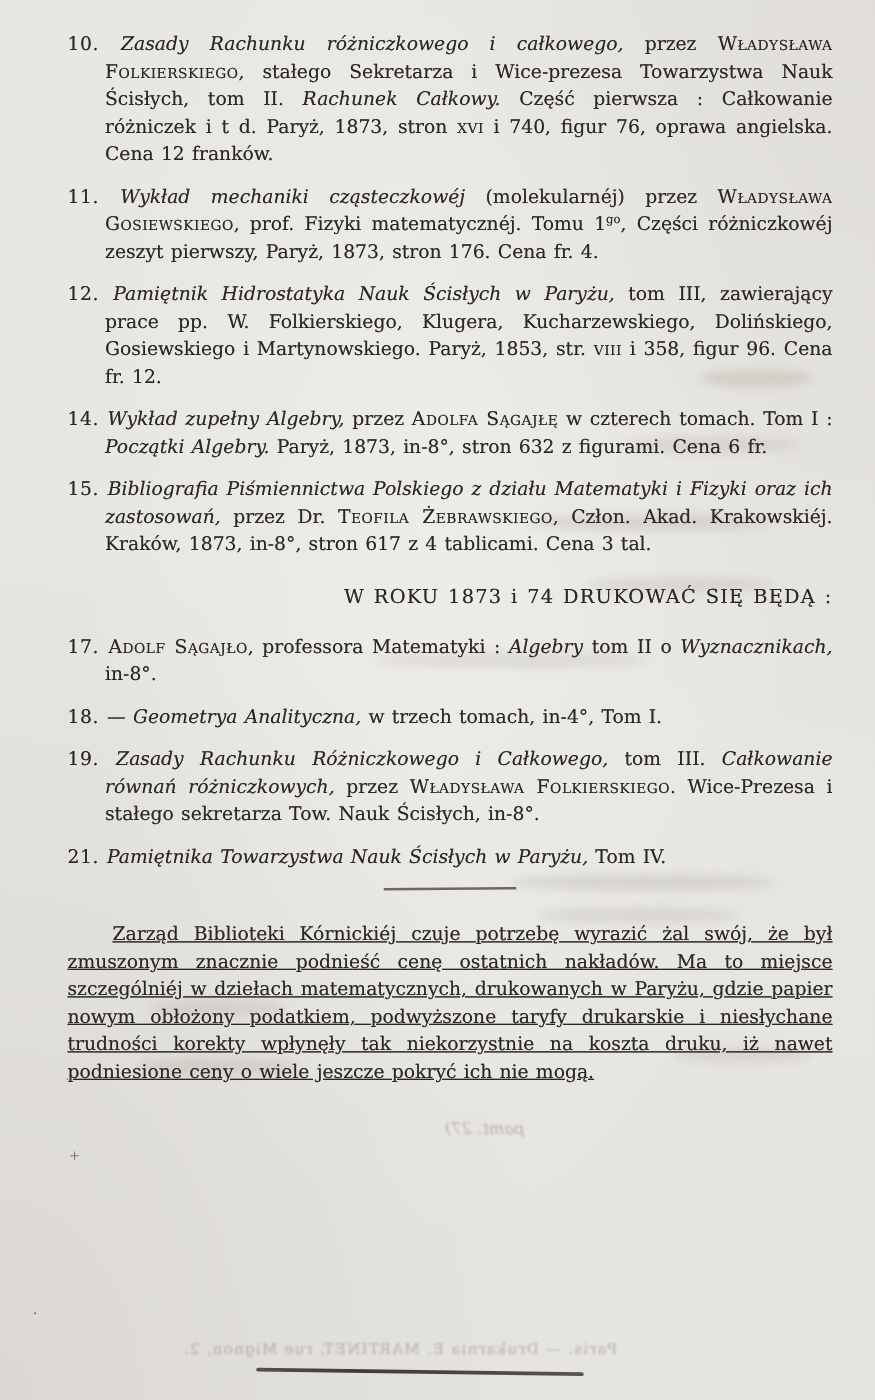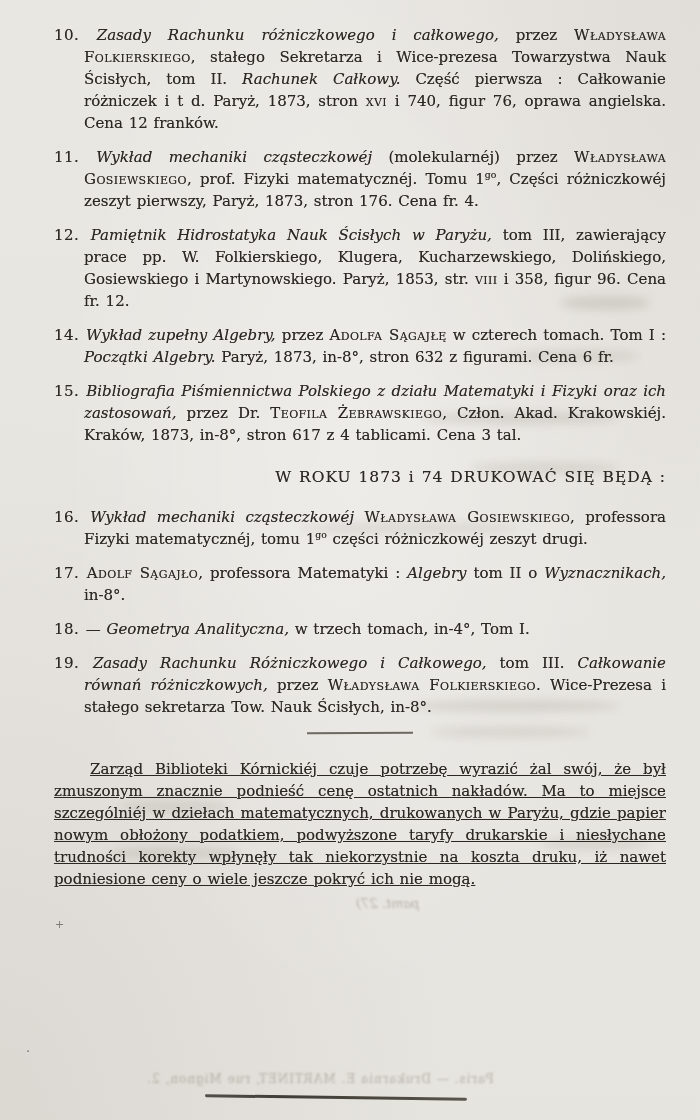--- a/index.html
+++ b/index.html
@@ -90,24 +90,24 @@
   <div class="content">
     <div>
         <p class="entry"><span class="num">10. </span><span class="it">Zasady Rachunku różniczkowego i całkowego, </span><span>przez </span><span class="sc">Władysława Folkierskiego</span><span>, stałego Sekretarza i Wice-prezesa Towarzystwa Nauk Ścisłych, tom II. </span><span class="it">Rachunek Całkowy.</span><span> Część pierwsza : Całkowanie różniczek i t d. Paryż, 1873, stron </span><span class="sc">xvi</span><span> i 740, figur 76, oprawa angielska. Cena 12 franków.</span></p>
         <p class="entry"><span class="num">11. </span><span class="it">Wykład mechaniki cząsteczkowéj </span><span>(molekularnéj) przez </span><span class="sc">Władysława Gosiewskiego</span><span>, prof. Fizyki matematycznéj. Tomu 1</span><sup class="sup">go</sup><span>, Części różniczkowéj zeszyt pierwszy, Paryż, 1873, stron 176. Cena fr. 4.</span></p>
         <p class="entry"><span class="num">12. </span><span class="it">Pamiętnik Hidrostatyka Nauk Ścisłych w Paryżu, </span><span>tom III, zawierający prace pp. W. Folkierskiego, Klugera, Kucharzewskiego, Dolińskiego, Gosiewskiego i Martynowskiego. Paryż, 1853, str. </span><span class="sc">viii</span><span> i 358, figur 96. Cena fr. 12.</span></p>
         <p class="entry"><span class="num">14. </span><span class="it">Wykład zupełny Algebry, </span><span>przez </span><span class="sc">Adolfa Sągajłę</span><span> w czterech tomach. Tom I : </span><span class="it">Początki Algebry.</span><span> Paryż, 1873, in-8°, stron 632 z figurami. Cena 6 fr.</span></p>
         <p class="entry"><span class="num">15. </span><span class="it">Bibliografia Piśmiennictwa Polskiego z działu Matematyki i Fizyki oraz ich zastosowań, </span><span>przez Dr. </span><span class="sc">Teofila Żebrawskiego</span><span>, Człon. Akad. Krakowskiéj. Kraków, 1873, in-8°, stron 617 z 4 tablicami. Cena 3 tal.</span></p>
       </div>
     <p class="sect-heading">W ROKU 1873 i 74 DRUKOWAĆ SIĘ BĘDĄ :</p>
     <div>
-        <p class="entry"><span class="num">16. </span><span class="it">Wykład mechaniki cząsteczkowéj </span><span class="sc">Władysława Gosiewskiego</span><span>, professora Fizyki matematycznéj, tomu 1</span><sup class="sup">go</sup><span> części różniczkowéj zeszyt drugi.</span></p>
         <p class="entry"><span class="num">17. </span><span class="sc">Adolf Sągajło</span><span>, professora Matematyki : </span><span class="it">Algebry</span><span> tom II o </span><span class="it">Wyznacznikach,</span><span> in-8°.</span></p>
         <p class="entry"><span class="num">18. </span><span>— </span><span class="it">Geometrya Analityczna, </span><span>w trzech tomach, in-4°, Tom I.</span></p>
         <p class="entry"><span class="num">19. </span><span class="it">Zasady Rachunku Różniczkowego i Całkowego, </span><span>tom III. </span><span class="it">Całkowanie równań różniczkowych, </span><span>przez </span><span class="sc">Władysława Folkierskiego</span><span>. Wice-Prezesa i stałego sekretarza Tow. Nauk Ścisłych, in-8°.</span></p>
+        <p class="entry"><span class="num">21. </span><span class="it">Pamiętnika Towarzystwa Nauk Ścisłych w Paryżu, </span><span>Tom IV.</span></p>
       </div>
     <hr class="divider">
     <p class="closing">Zarząd Biblioteki Kórnickiéj czuje potrzebę wyrazić żal swój, że był zmuszonym znacznie podnieść cenę ostatnich nakładów. Ma to miejsce szczególniéj w dziełach matematycznych, drukowanych w Paryżu, gdzie papier nowym obłożony podatkiem, podwyższone taryfy drukarskie i niesłychane trudności korekty wpłynęły tak niekorzystnie na koszta druku, iż nawet podniesione ceny o wiele jeszcze pokryć ich nie mogą.</p>
   </div>
 
   <span class="mark1">+</span>
   <span class="mark2">.</span>
 
   <div class="imprint-ghost">Paris. — Drukarnia E. MARTINET, rue Mignon, 2.</div>
   <div class="bottom-rule"></div>

